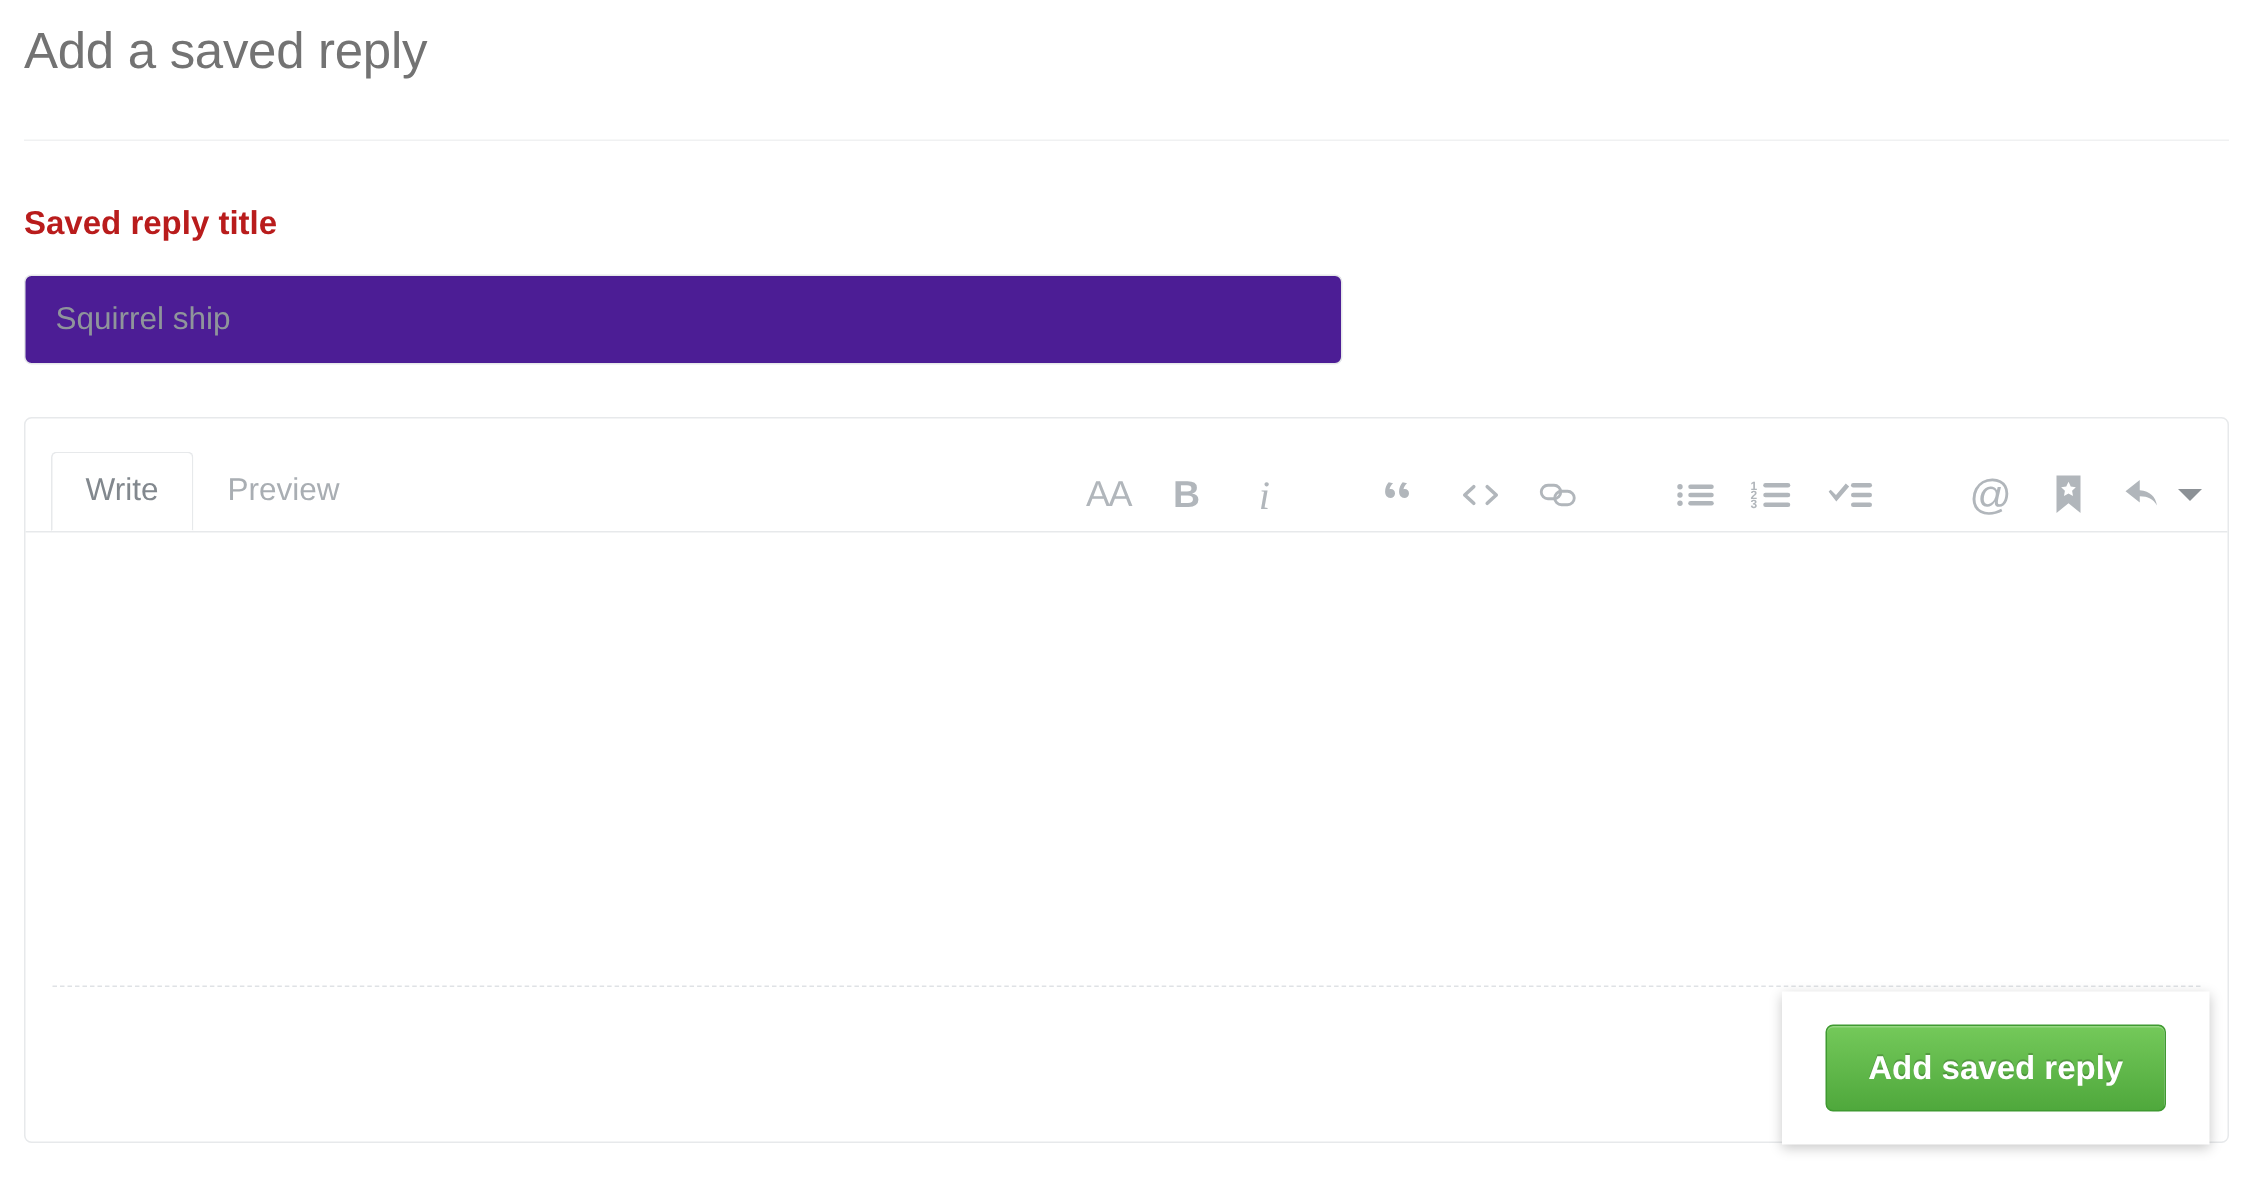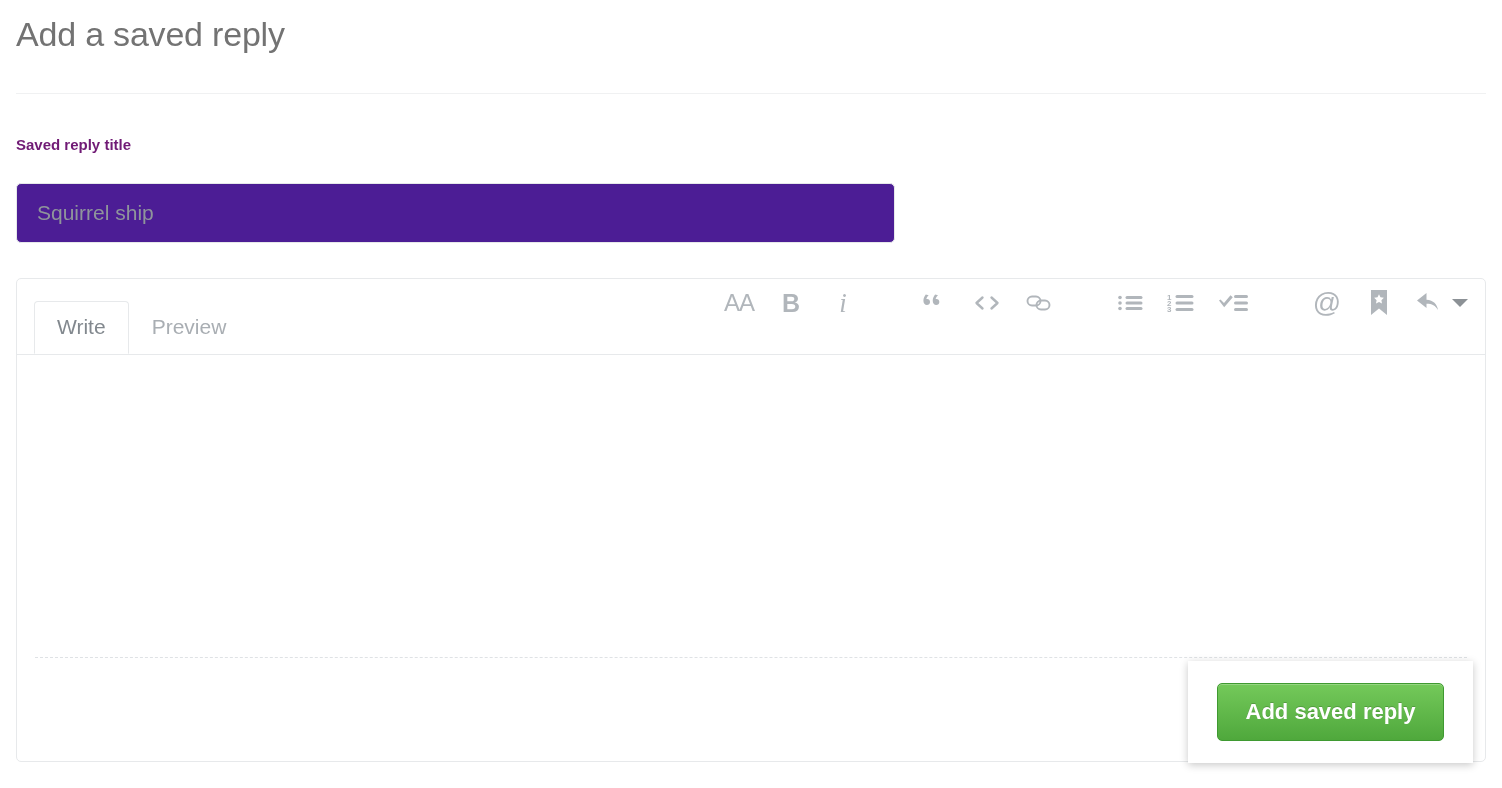--- a/index.html
+++ b/index.html
@@ -35,23 +35,23 @@
     width: 1470px;
     height: 1px;
     background: #f0f1f2;
   }
 
   
   .field-label {
     position: absolute;
     left: 16px;
     top: 136px;
-    font-size: 15px;
+    font-size: 22px;
     font-weight: bold;
-    color: #701a75;
+    color: #b91c1c;
   }
   .title-input {
     position: absolute;
     left: 16px;
     top: 183px;
     width: 879px;
     height: 60px;
     box-sizing: border-box;
     border: 1px solid #e6e8ea;
     border-radius: 5px;
@@ -109,21 +109,21 @@
     border-color: #e7e9eb;
     border-bottom-color: #ffffff;
     color: #82888e;
     margin-bottom: -1px;
   }
 
   
   .toolbar {
     position: absolute;
     right: 14px;
-    top: 4px;
+    top: 31px;
     display: flex;
     align-items: flex-start;
   }
   .tb-group {
     display: flex;
     align-items: center;
   }
   .tb-gap { width: 40px; }
   .tb-btn {
     width: 52px;

